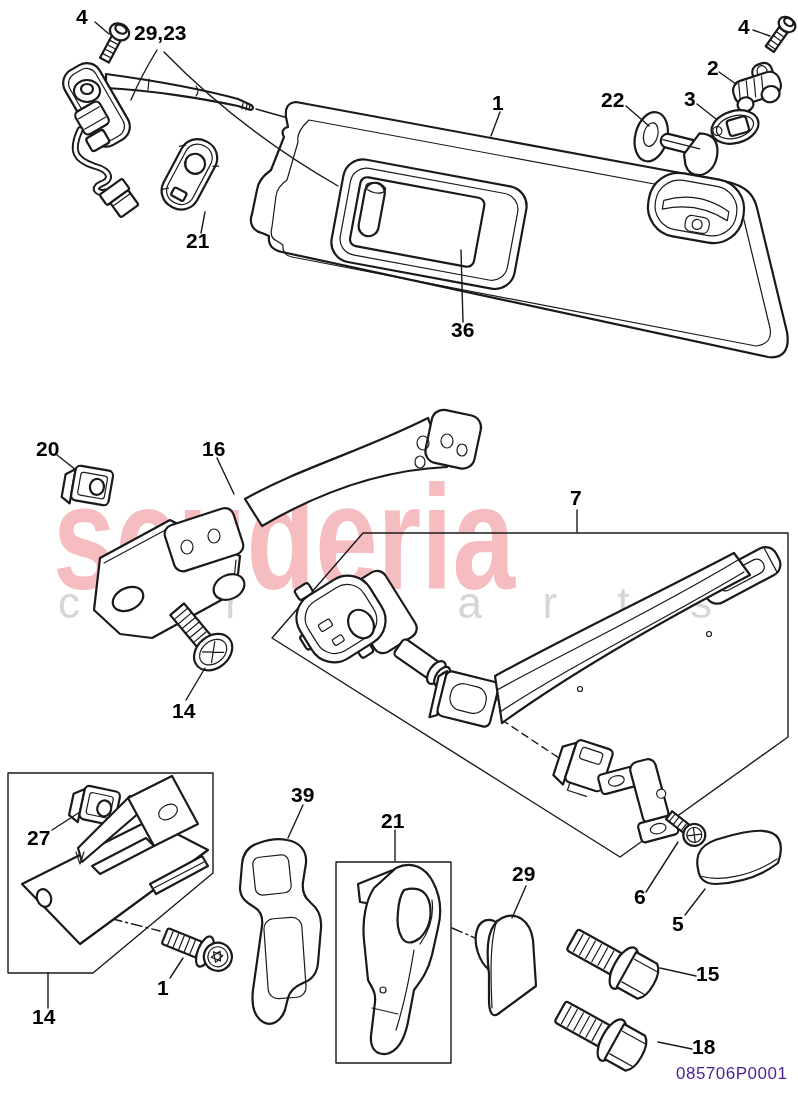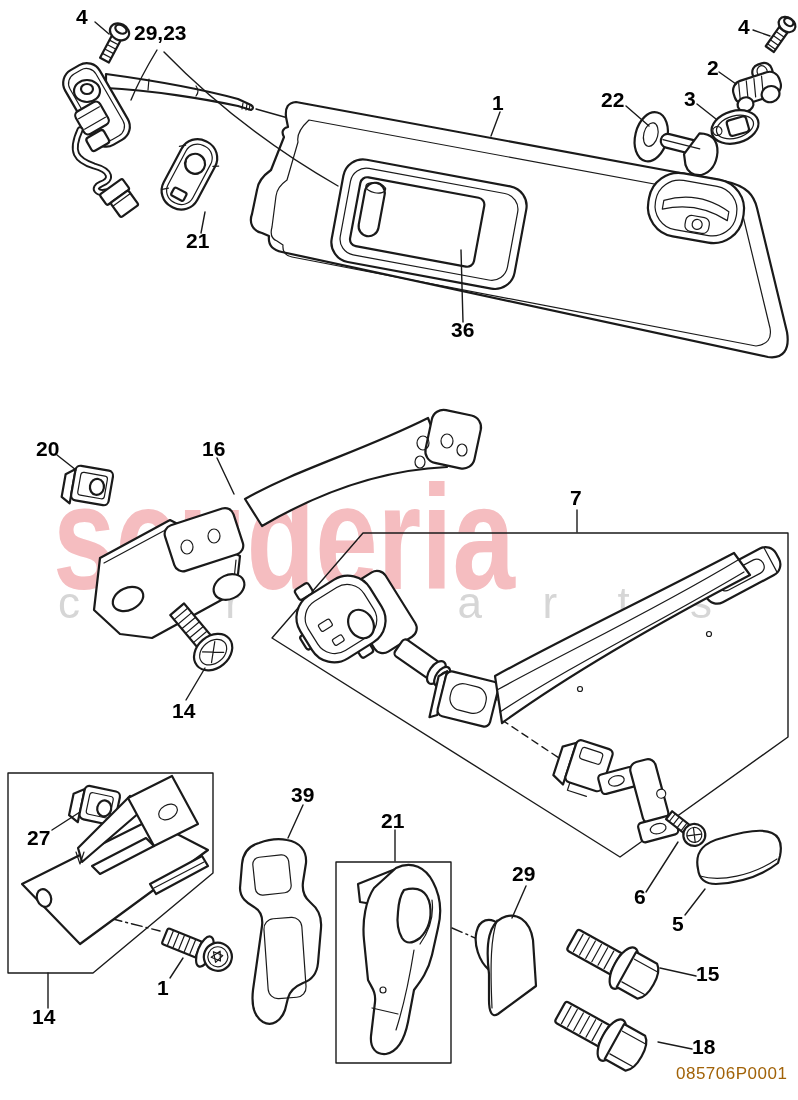--- a/index.html
+++ b/index.html
@@ -13,21 +13,21 @@
   .art .thin{stroke-width:1.2;}
   .art .ld{stroke-width:1.4;}
   .art .box{stroke-width:1.4;}
   .art .dash{stroke-width:1.4;stroke-dasharray:7 5;}
   .art .dashdot{stroke-width:1.4;stroke-dasharray:11 4 2 4;}
   .art .wire{stroke-width:7;}
   .art .wirein{stroke:#fff;stroke-width:3.2;}
   .art .wm{stroke:none;}
   .lbl{position:absolute;font-weight:bold;font-size:21px;line-height:22px;color:#000;
        white-space:nowrap;}
-  .pn{position:absolute;left:676px;top:1064px;font-size:17px;letter-spacing:.5px;color:#a16207;}
+  .pn{position:absolute;left:676px;top:1064px;font-size:17px;letter-spacing:.5px;color:#4c1d95;}
 </style>
 </head>
 <body>
 
 <div class="stage">
 
 <svg class="art" width="798" height="1100" viewBox="0 0 798 1100">
   <defs>
     <pattern id="chk" patternUnits="userSpaceOnUse" width="46" height="46" patternTransform="rotate(-24 650 550) skewX(-12)">
       <rect width="23" height="23" fill="#d0d0d0"></rect>

